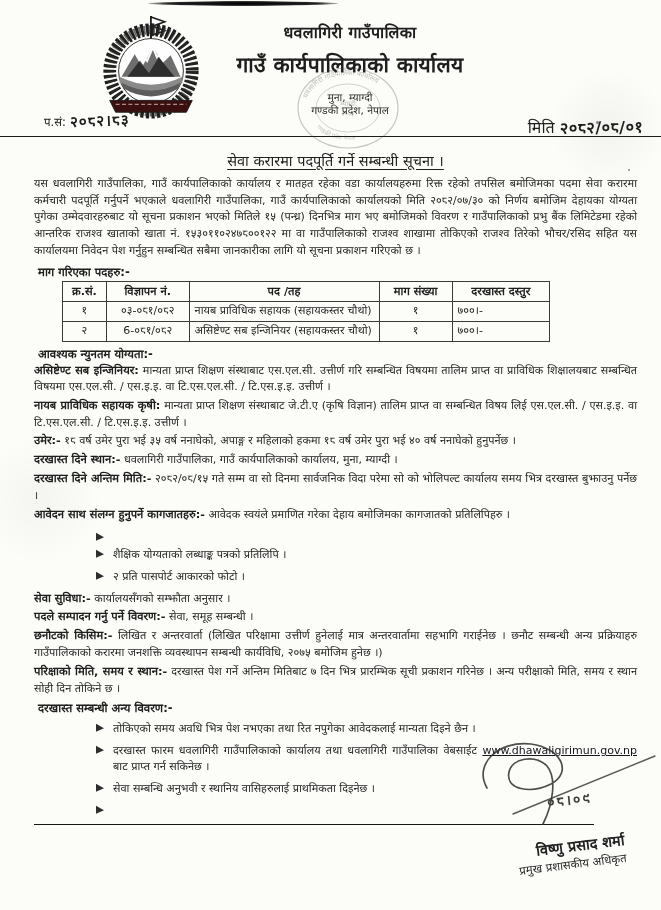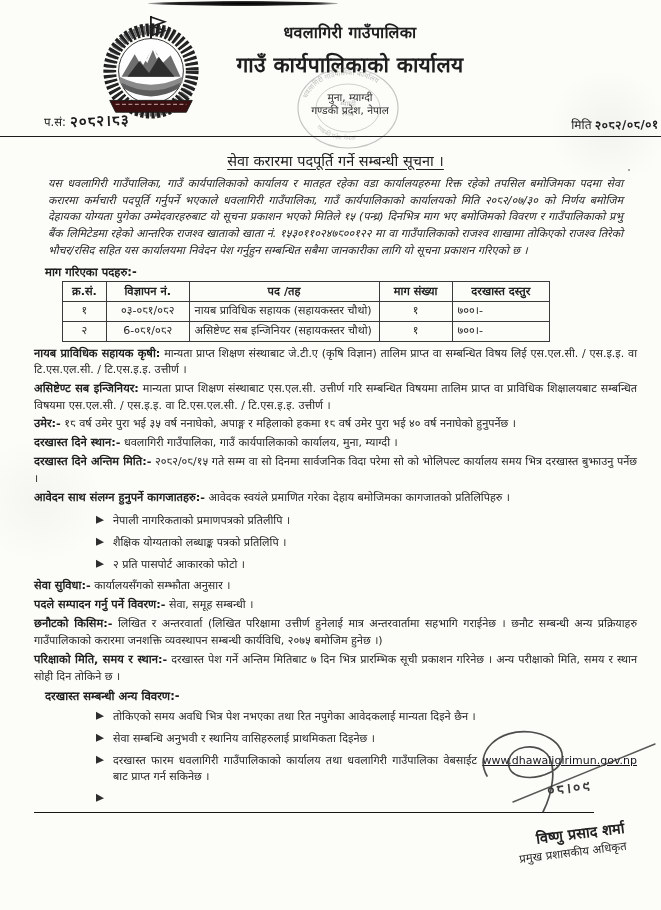--- a/index.html
+++ b/index.html
@@ -25,31 +25,31 @@
   .letterhead{position:relative;height:140px;}
   .emblem{position:absolute;left:92px;top:14px;width:118px;height:108px;}
   .head-center{position:absolute;left:185px;top:24px;width:330px;text-align:center;line-height:1.15;}
   .org1{font-size:16px;font-weight:bold;letter-spacing:.3px;}
   .org2{font-size:21px;font-weight:bold;margin-top:11px;letter-spacing:.3px;}
   .addr{font-size:10.5px;margin-top:13px;color:#2c2c2c;}
   .addr + .addr{margin-top:1px;}
   .stamp{position:absolute;left:293px;top:62px;width:110px;height:92px;opacity:.55;pointer-events:none;}
   .ref{position:absolute;left:44px;top:110px;font-size:11.5px;}
   .ref .hand{font-size:15px;font-weight:bold;display:inline-block;transform:rotate(-2deg);letter-spacing:1px;}
-  .date{position:absolute;right:2px;top:116px;font-size:12px;}
+  .date{position:absolute;right:18px;top:116px;font-size:16px;}
   .date .hand{font-weight:bold;display:inline-block;transform:rotate(-1deg);letter-spacing:.5px;}
   .head-rule{position:absolute;left:0;right:0;top:136px;border:none;border-top:1.7px solid #1c1c1c;margin:0;}
 
   
   .content{padding:6px 24px 0 34px;}
   .title{font-size:14.5px;font-weight:normal;text-align:center;margin:4px 0 6px;
     text-decoration:underline;text-underline-offset:3px;}
   p{margin:2px 0;}
-  .intro{font-size:11px;line-height:1.52;text-align:justify;margin:4px 14px 4px;font-style:italic;}
-  .sec-heading{font-size:11.5px;font-weight:bold;margin:3px 11px 2px;}
+  .intro{font-size:11px;line-height:1.52;text-align:justify;margin:4px 0 4px;}
+  .sec-heading{font-size:11.5px;font-weight:bold;margin:3px 4px 2px;}
   .item{font-size:11px;line-height:1.5;text-align:justify;}
   .item strong{font-size:11.3px;}
 
   table.positions{border-collapse:collapse;margin:2px 0 4px 28px;width:488px;font-size:11px;}
   table.positions th,table.positions td{border:1px solid #3a3a3a;padding:2px 5px;line-height:1.35;}
   table.positions th{font-weight:bold;text-align:center;font-size:11.3px;}
   td.c{text-align:center;}
 
   ul.arrows{list-style:none;margin:3px 0 4px;padding:0 0 0 62px;}
   ul.arrows li{display:flex;gap:9px;align-items:flex-start;font-size:11px;line-height:1.45;margin:6px 0;}
@@ -178,51 +178,51 @@
         <tr>
           <td class="c">२</td>
           <td class="c">6-०८१/०८२</td>
           <td>असिष्टेण्ट सब इन्जिनियर (सहायकस्तर चौथो)</td>
           <td class="c">१</td>
           <td>७००।-</td>
         </tr>
       </tbody>
     </table>
 
-
+    <p class="sec-heading">आवश्यक न्युनतम योग्यता:-</p>
+
+    <p class="item">
+      <strong>असिष्टेण्ट सब इन्जिनियर:</strong>
+      <span>मान्यता प्राप्त शिक्षण संस्थाबाट एस.एल.सी. उत्तीर्ण गरि सम्बन्धित विषयमा तालिम प्राप्त वा प्राविधिक शिक्षालयबाट सम्बन्धित विषयमा एस.एल.सी. / एस.इ.इ. वा टि.एस.एल.सी. / टि.एस.इ.इ. उत्तीर्ण ।</span>
+    </p>
     <p class="item">
       <strong>नायब प्राविधिक सहायक कृषी:</strong>
       <span>मान्यता प्राप्त शिक्षण संस्थाबाट जे.टी.ए (कृषि विज्ञान) तालिम प्राप्त वा सम्बन्धित विषय लिई एस.एल.सी. / एस.इ.इ. वा टि.एस.एल.सी. / टि.एस.इ.इ. उत्तीर्ण ।</span>
     </p>
     <p class="item">
-      <strong>असिष्टेण्ट सब इन्जिनियर:</strong>
-      <span>मान्यता प्राप्त शिक्षण संस्थाबाट एस.एल.सी. उत्तीर्ण गरि सम्बन्धित विषयमा तालिम प्राप्त वा प्राविधिक शिक्षालयबाट सम्बन्धित विषयमा एस.एल.सी. / एस.इ.इ. वा टि.एस.एल.सी. / टि.एस.इ.इ. उत्तीर्ण ।</span>
-    </p>
-    <p class="item">
       <strong>उमेर:-</strong>
       <span>१८ वर्ष उमेर पुरा भई ३५ वर्ष ननाघेको, अपाङ्ग र महिलाको हकमा १८ वर्ष उमेर पुरा भई ४० वर्ष ननाघेको हुनुपर्नेछ ।</span>
     </p>
     <p class="item">
       <strong>दरखास्त दिने स्थान:-</strong>
       <span>धवलागिरी गाउँपालिका, गाउँ कार्यपालिकाको कार्यालय, मुना, म्याग्दी ।</span>
     </p>
     <p class="item">
       <strong>दरखास्त दिने अन्तिम मिति:-</strong>
       <span>२०८२/०८/१५ गते सम्म वा सो दिनमा सार्वजनिक विदा परेमा सो को भोलिपल्ट कार्यालय समय भित्र दरखास्त बुझाउनु पर्नेछ ।</span>
     </p>
 
     <p class="item">
       <strong>आवेदन साथ संलग्न हुनुपर्ने कागजातहरु:-</strong>
       <span>आवेदक स्वयंले प्रमाणित गरेका देहाय बमोजिमका कागजातको प्रतिलिपिहरु ।</span>
     </p>
 
     <ul class="arrows">
       <li>
         <span class="arrow-icon"></span>
-        <span class="li-text">नेपाली नागरिकताको प्रमाणपत्रको प्रतिलीपि ।</span>
       </li>
       <li>
         <span class="arrow-icon"></span>
         <span class="li-text">शैक्षिक योग्यताको लब्धाङ्क पत्रको प्रतिलिपि ।</span>
       </li>
       <li>
         <span class="arrow-icon"></span>
         <span class="li-text">२ प्रति पासपोर्ट आकारको फोटो ।</span>
       </li>
     </ul>
@@ -243,32 +243,32 @@
       <strong>परिक्षाको मिति, समय र स्थान:-</strong>
       <span>दरखास्त पेश गर्ने अन्तिम मितिबाट ७ दिन भित्र प्रारम्भिक सूची प्रकाशन गरिनेछ । अन्य परीक्षाको मिति, समय र स्थान सोही दिन तोकिने छ ।</span>
     </p>
 
     <p class="sec-heading">दरखास्त सम्बन्धी अन्य विवरण:-</p>
 
     <ul class="arrows">
       <li>
         <span class="arrow-icon"></span>
         <span class="li-text">तोकिएको समय अवधि भित्र पेश नभएका तथा रित नपुगेका आवेदकलाई मान्यता दिइने छैन ।</span>
-      </li>
-      <li>
-        <span class="arrow-icon"></span>
-        <span class="li-text">सेवा सम्बन्धि अनुभवी र स्थानिय वासिहरुलाई प्राथमिकता दिइनेछ ।</span>
       </li>
       <li>
         <span class="arrow-icon"></span>
         <span class="li-text">
           <span>दरखास्त फारम धवलागिरी गाउँपालिकाको कार्यालय तथा धवलागिरी गाउँपालिका वेबसाईट</span>
           <span class="site-link">www.dhawaligirimun.gov.np</span>
           <span>बाट प्राप्त गर्न सकिनेछ ।</span>
         </span>
+      </li>
+      <li>
+        <span class="arrow-icon"></span>
+        <span class="li-text">सेवा सम्बन्धि अनुभवी र स्थानिय वासिहरुलाई प्राथमिकता दिइनेछ ।</span>
       </li>
       <li>
         <span class="arrow-icon"></span>
       </li>
     </ul>
   </main>
 
   <div class="foot">
     <div class="sig-scribble">
       <svg viewBox="0 0 210 118" width="210" height="118">

